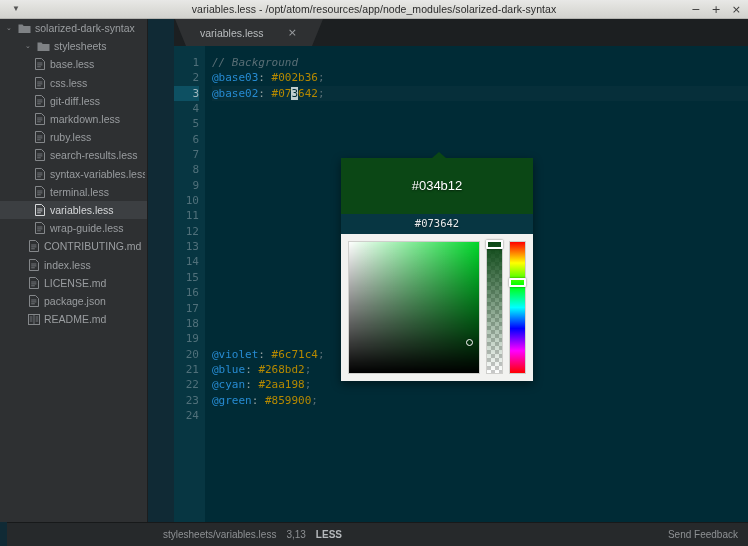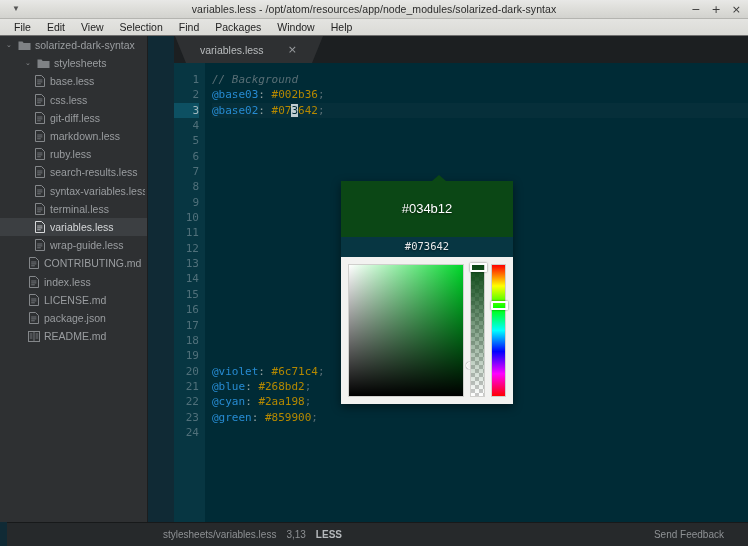--- a/index.html
+++ b/index.html
@@ -244,22 +244,22 @@
   .tok-semi { color: #586e75; }
   .cursor-char {
     background: #c0cdd0;
     color: #002b36;
   }
 
   
   .colorpicker {
     position: absolute;
     left: 167px;
-    top: 118px;
-    width: 172px;
+    top: 112px;
+    width: 192px;
     background: #15803d;
     box-shadow: 0 3px 9px rgba(0,0,0,0.45);
     z-index: 40;
   }
   .cp-arrow {
     position: absolute;
     top: -6px;
     left: 91px;
     width: 0; height: 0;
     border-left: 7px solid transparent;
@@ -368,21 +368,21 @@
     box-sizing: border-box;
     margin-left: 7px;
   }
   .status-left {
     display: flex;
     align-items: center;
     gap: 10px;
     padding-left: 8px;
   }
   .status-spacer { flex: 1 1 auto; }
-  .status-right { padding-right: 24px; }
+  .status-right { padding-right: 10px; }
   .status-grammar { color: #b6b9bc; font-weight: bold; }
   .status-seg { cursor: default; }
   .status-left-pad {
     flex: 0 0 148px;
     height: 100%;
     background: #26292b;
   }
 </style>
 </head>
 <body>
@@ -392,30 +392,20 @@
   <div class="titlebar">
     <div class="title-menu-glyph">▼</div>
     <div class="title-text">variables.less - /opt/atom/resources/app/node_modules/solarized-dark-syntax</div>
     <div class="win-buttons">
       <span class="win-btn">−</span>
       <span class="win-btn">+</span>
       <span class="win-btn">×</span>
     </div>
   </div>
 
-  <div class="menubar">
-    <div class="menu-item">File</div>
-    <div class="menu-item">Edit</div>
-    <div class="menu-item">View</div>
-    <div class="menu-item">Selection</div>
-    <div class="menu-item">Find</div>
-    <div class="menu-item">Packages</div>
-    <div class="menu-item">Window</div>
-    <div class="menu-item">Help</div>
-  </div>
 
   <div class="workspace">
 
     <div class="sidebar">
 
       <div class="tree-row depth0">
         <span class="twisty">⌄</span>
         <span class="ic">
           <svg width="13" height="11" viewBox="0 0 13 11">
               <path d="M0.5 1.5h4l1.2 1.5H12.5v7H0.5z" fill="#7f8285"></path>

